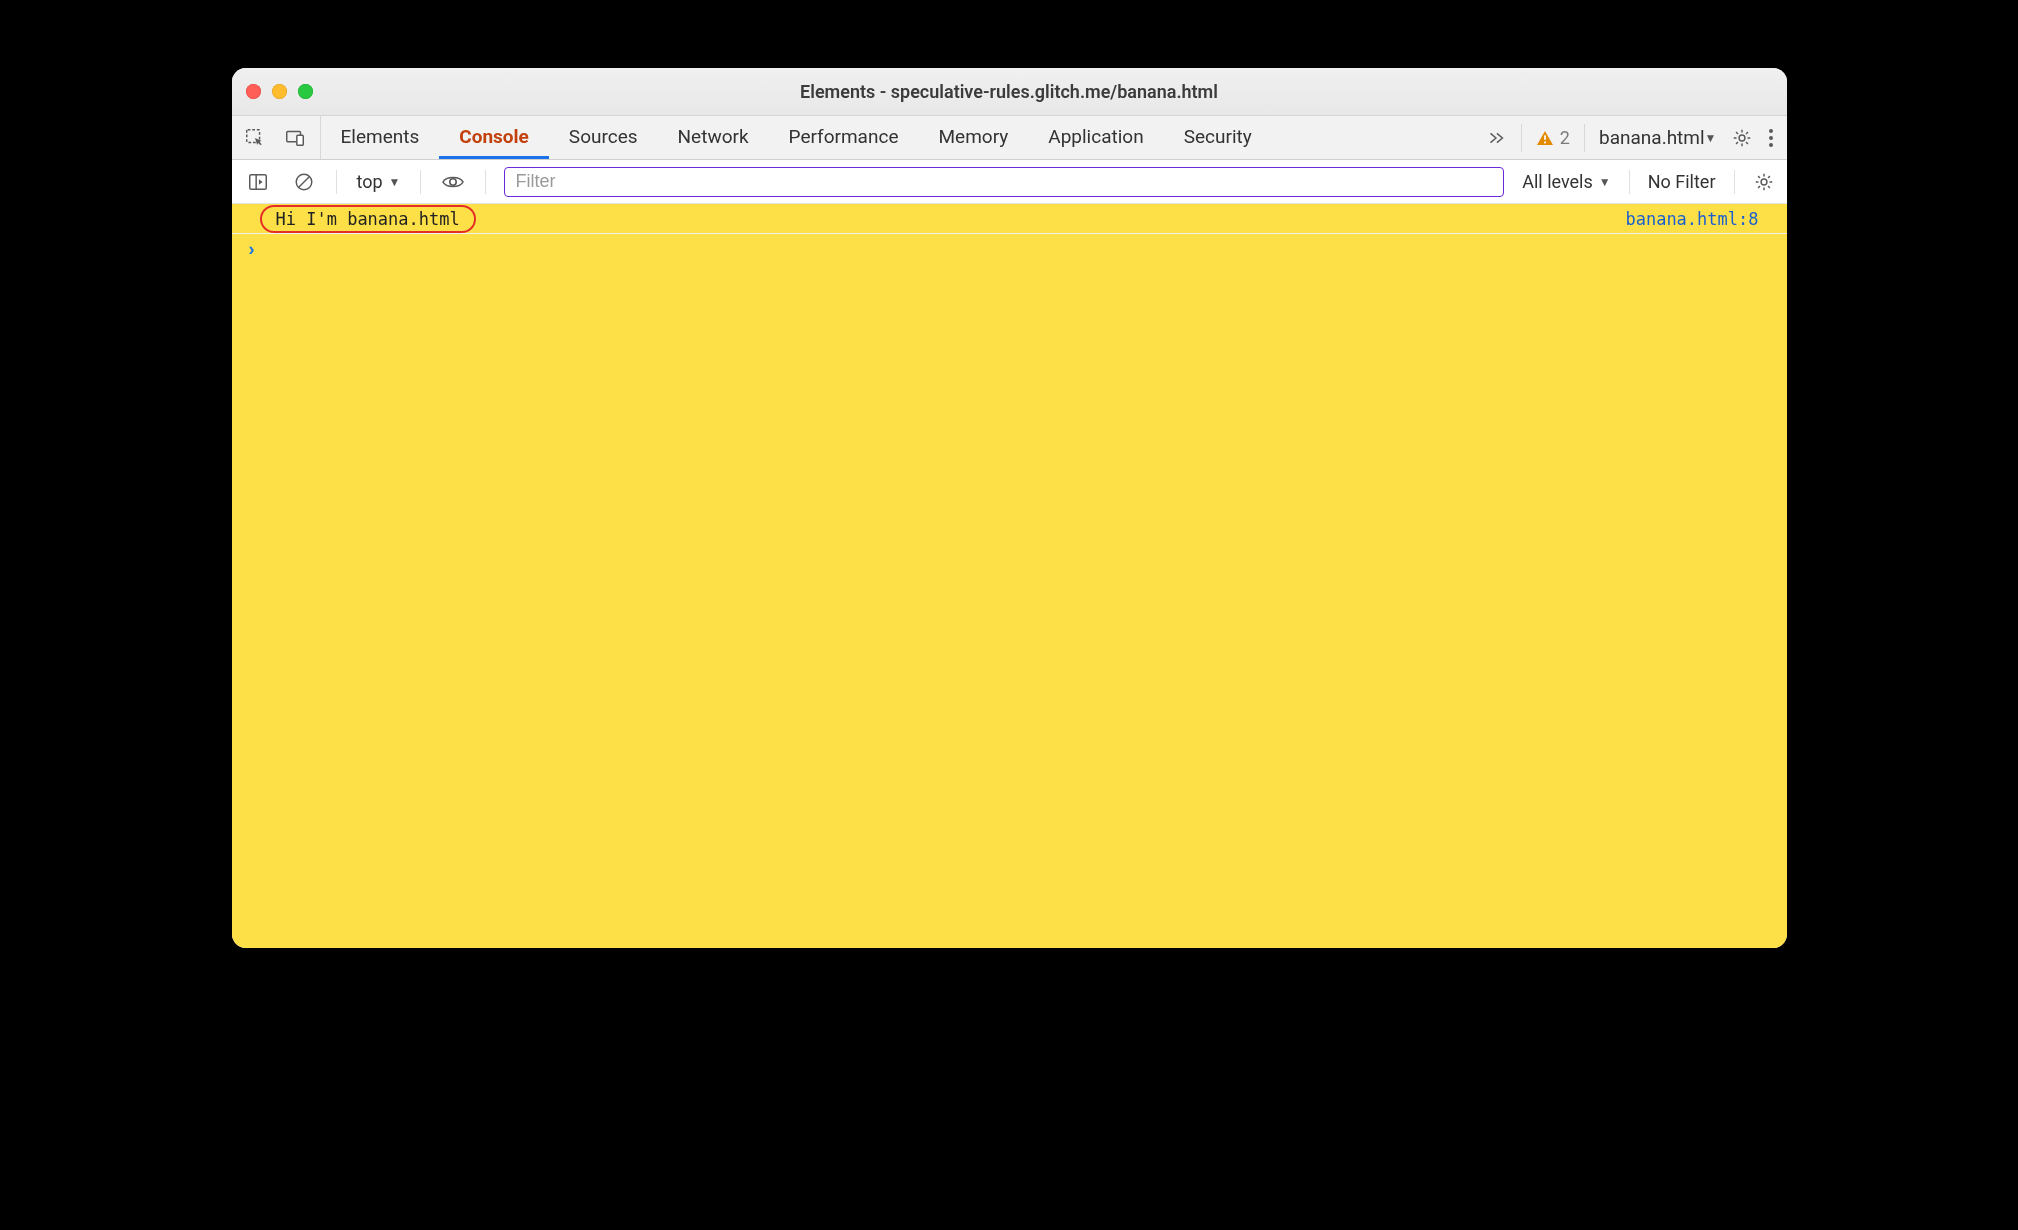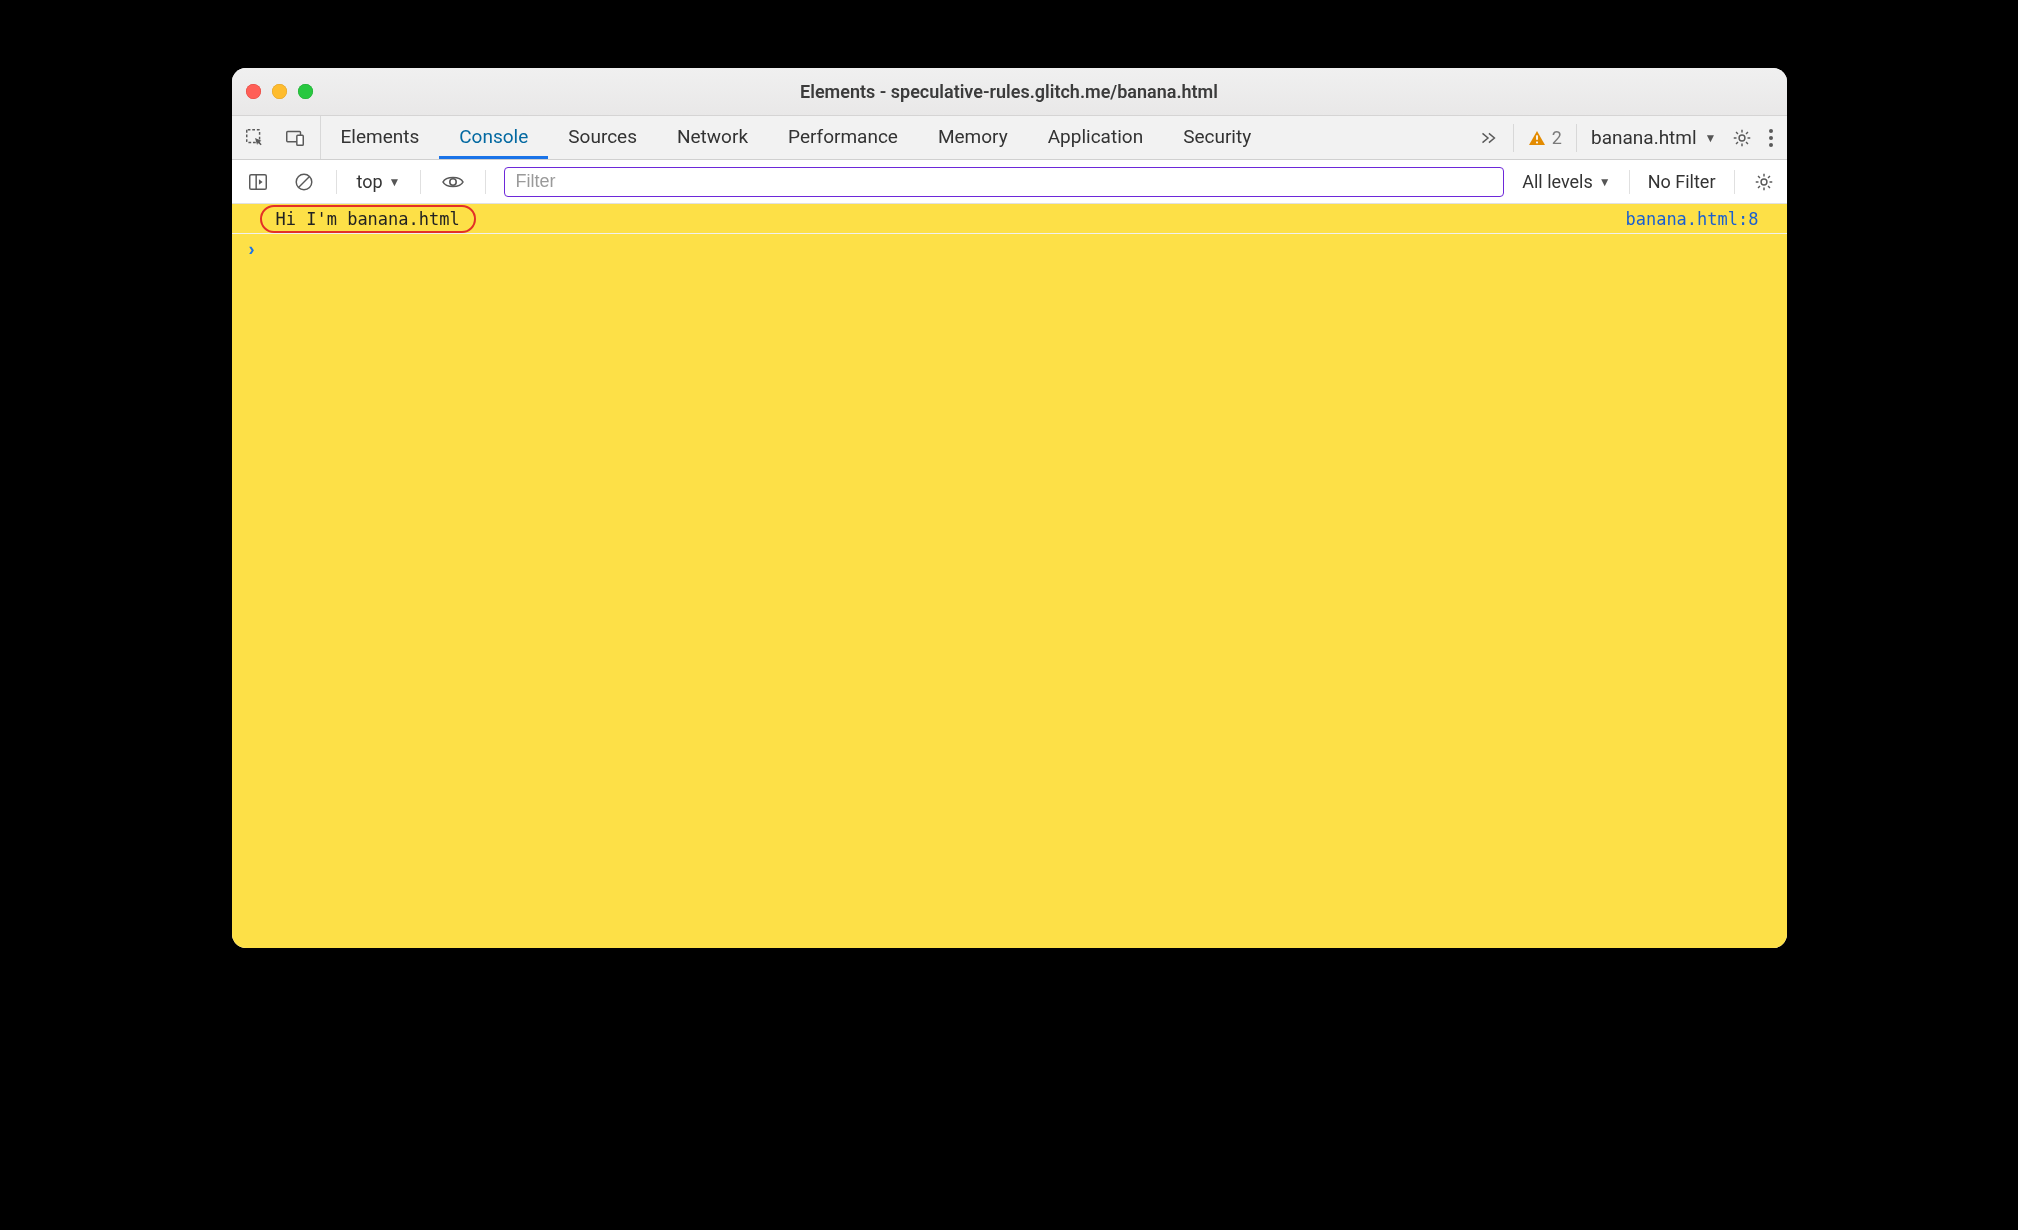--- a/index.html
+++ b/index.html
@@ -67,34 +67,35 @@
       display:flex; align-items:stretch;text-align:right;
     }
     .tab {
       display:flex; align-items:center;
       padding: 0 20px;
       color:#333;
       cursor:pointer;
       border-bottom: 3px solid transparent;
     }
     .tab.active {
-      color:#0369a1;
+      color:#c2410c;
       border-bottom-color:#1a73e8;
+      font-weight:bold;
     }
     .tabsbar .right {
       margin-left:auto;
       display:flex; align-items:center;
       gap: 14px;
       padding-right: 12px;
     }
     .right-sep { width:1px; height:28px; background:#d8d8d8; }
     .warn { display:flex; align-items:center; gap:6px; color:#7b7b7b; font-size:18px;}
     .warn-tri { width:18px; height:16px; }
     .target-sel {
-      display:flex; align-items:center; gap:8px; color:#333; font-size:19px;
+      display:flex; align-items:center; gap:0; color:#333; font-size:19px;
       cursor:pointer;
     }
     .gear-btn, .kebab-btn, .overflow-btn { display:flex; align-items:center; justify-content:center; cursor:pointer;}
 
     
     .console-toolbar {
       height: 44px;
       background:#fff;
       border-bottom: 1px solid #e1e1e1;
       display:flex; align-items:center;

